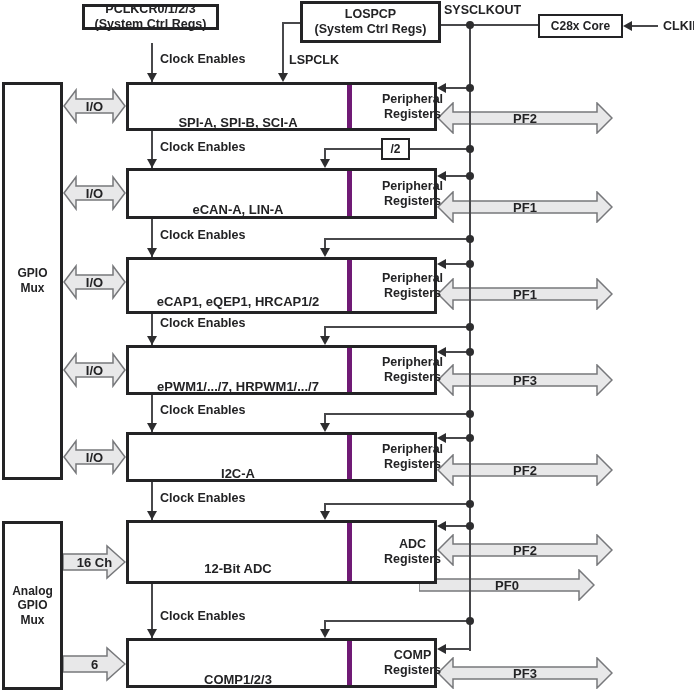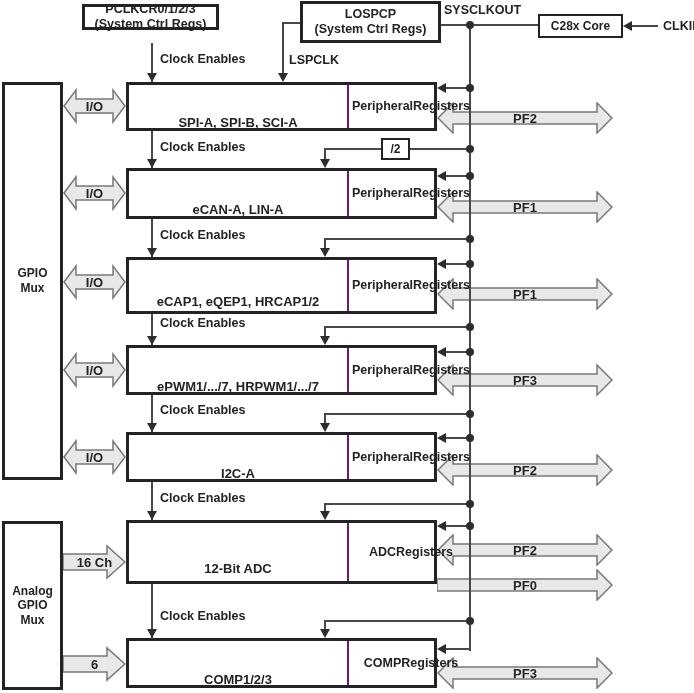--- a/index.html
+++ b/index.html
@@ -14,22 +14,22 @@
             border-bottom:5px solid transparent;border-right:9px solid #2d2d2f;}
   .box{position:absolute;background:#fff;border:3px solid #232325;box-sizing:border-box;
        display:flex;flex-direction:column;align-items:center;justify-content:center;
        text-align:center;line-height:1.22;}
   .thin{border-width:2px;}
   .f12{font-size:12.5px;} .f13{font-size:12px;}
   .lbl{position:absolute;font-size:12.5px;white-space:nowrap;}
   .rowbox{position:absolute;left:126px;width:311px;background:#fff;border:3px solid #232325;
           box-sizing:border-box;display:flex;flex-direction:row;}
   .rowmain{flex:1;display:flex;align-items:center;justify-content:center;font-size:13px;text-align:center;margin-top:32px;}
-  .rowreg{width:87px;box-sizing:border-box;border-left:2px solid #701a75;display:flex;
-          flex-direction:row;align-items:center;justify-content:center;font-size:12.5px;line-height:1.18;text-align:center;padding-left:39px;}
+  .rowreg{width:87px;box-sizing:border-box;border-left:5px solid #701a75;display:flex;
+          flex-direction:column;align-items:center;justify-content:center;font-size:12.5px;line-height:1.18;text-align:center;padding-left:39px;}
   .garrow{position:absolute;}
   .garrow svg{display:block;}
   .garrow polygon{fill:#e8e8e9;stroke:#77787b;stroke-width:1.5;}
   .garrow .cap{position:absolute;left:0;top:0;width:100%;height:100%;display:flex;
                align-items:center;justify-content:center;font-size:13px;color:#232325;}
 </style>
 </head>
 <body>
 
 <div class="stage">
@@ -135,21 +135,21 @@
         <polygon points="1,16 16,1 16,10 160,10 160,1 175,16 160,31 160,22 16,22 16,31"></polygon>
       </svg>
     <span class="cap">PF2</span>
   </div>
   <div class="garrow" style="left:437px;top:534px;width:176px;height:32px">
     <svg width="176" height="32" viewBox="0 0 176 32">
         <polygon points="1,16 16,1 16,10 160,10 160,1 175,16 160,31 160,22 16,22 16,31"></polygon>
       </svg>
     <span class="cap">PF2</span>
   </div>
-  <div class="garrow" style="left:437px;top:569px;width:176px;height:32px">
+  <div class="garrow" style="left:419px;top:569px;width:176px;height:32px">
     <svg width="176" height="32" viewBox="0 0 176 32">
         <polygon points="0,10 160,10 160,1 175,16 160,31 160,22 0,22"></polygon>
       </svg>
     <span class="cap">PF0</span>
   </div>
   <div class="garrow" style="left:437px;top:657px;width:176px;height:32px">
     <svg width="176" height="32" viewBox="0 0 176 32">
         <polygon points="1,16 16,1 16,10 160,10 160,1 175,16 160,31 160,22 16,22 16,31"></polygon>
       </svg>
     <span class="cap">PF3</span>

